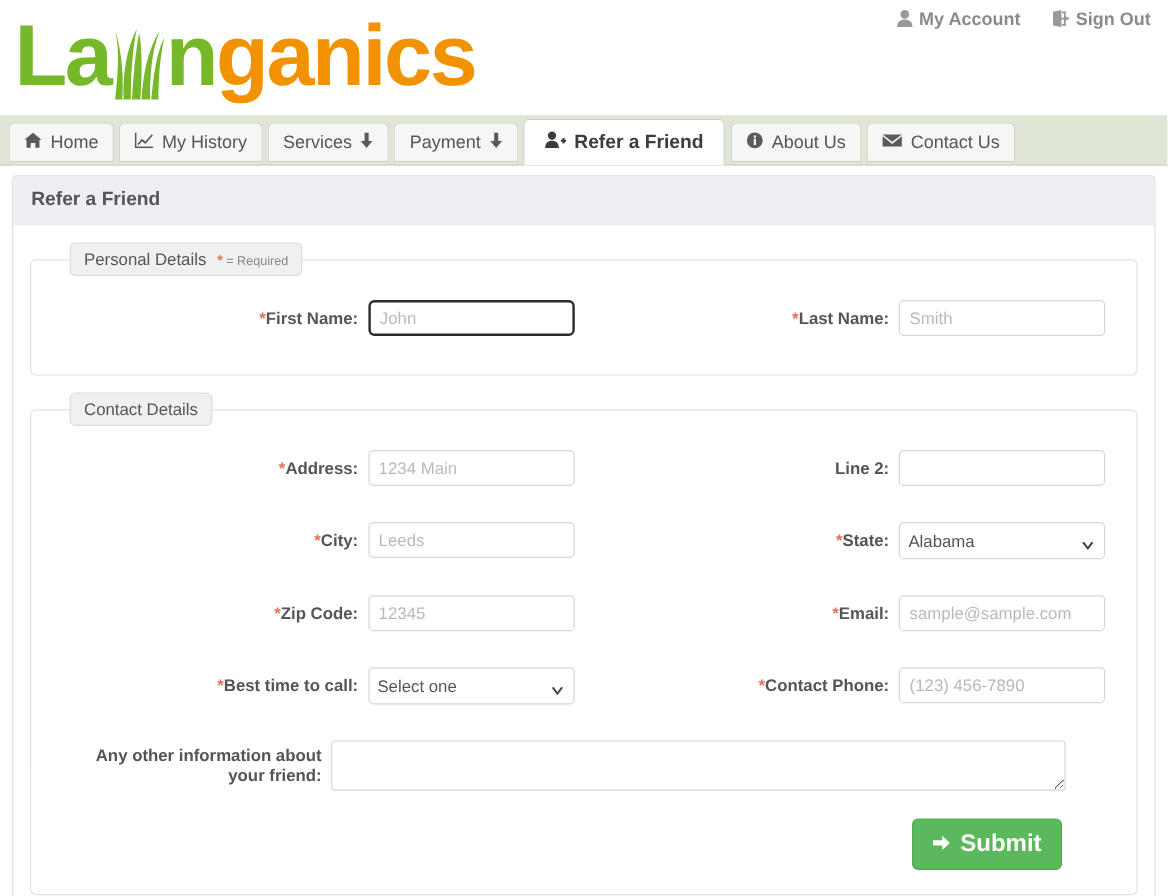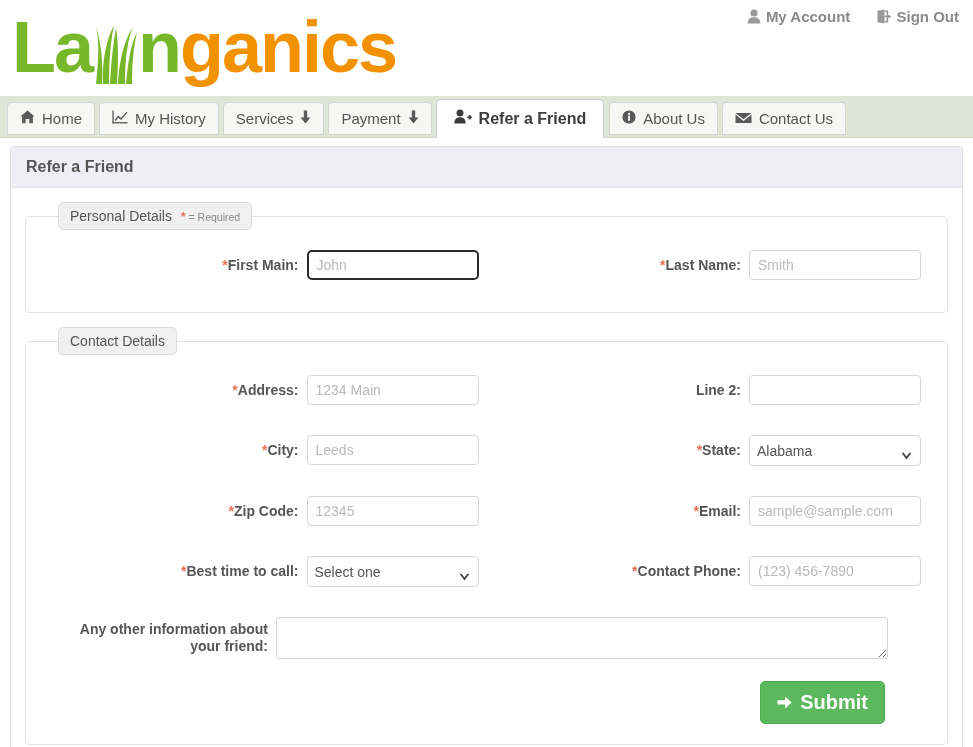--- a/index.html
+++ b/index.html
@@ -374,21 +374,21 @@
 
   <div id="panel-body">
 
     <fieldset>
       <legend>
         <span>Personal Details</span><span class="req-note"><span class="star">*</span> <span>= Required</span></span>
       </legend>
 
       <div class="row" style="margin-top:20px;margin-bottom:18px;">
         <div class="col">
-          <div class="fld-label"><span class="star">*</span><span>First Main:</span></div>
+          <div class="fld-label"><span class="star">*</span><span>First Name:</span></div>
           <div class="ctl">
             <input type="text" class="focused" placeholder="John" style="">
           </div>
         </div>
         <div class="col">
           <div class="fld-label"><span class="star">*</span><span>Last Name:</span></div>
           <div class="ctl">
             <input type="text" placeholder="Smith" style="">
           </div>
         </div>

